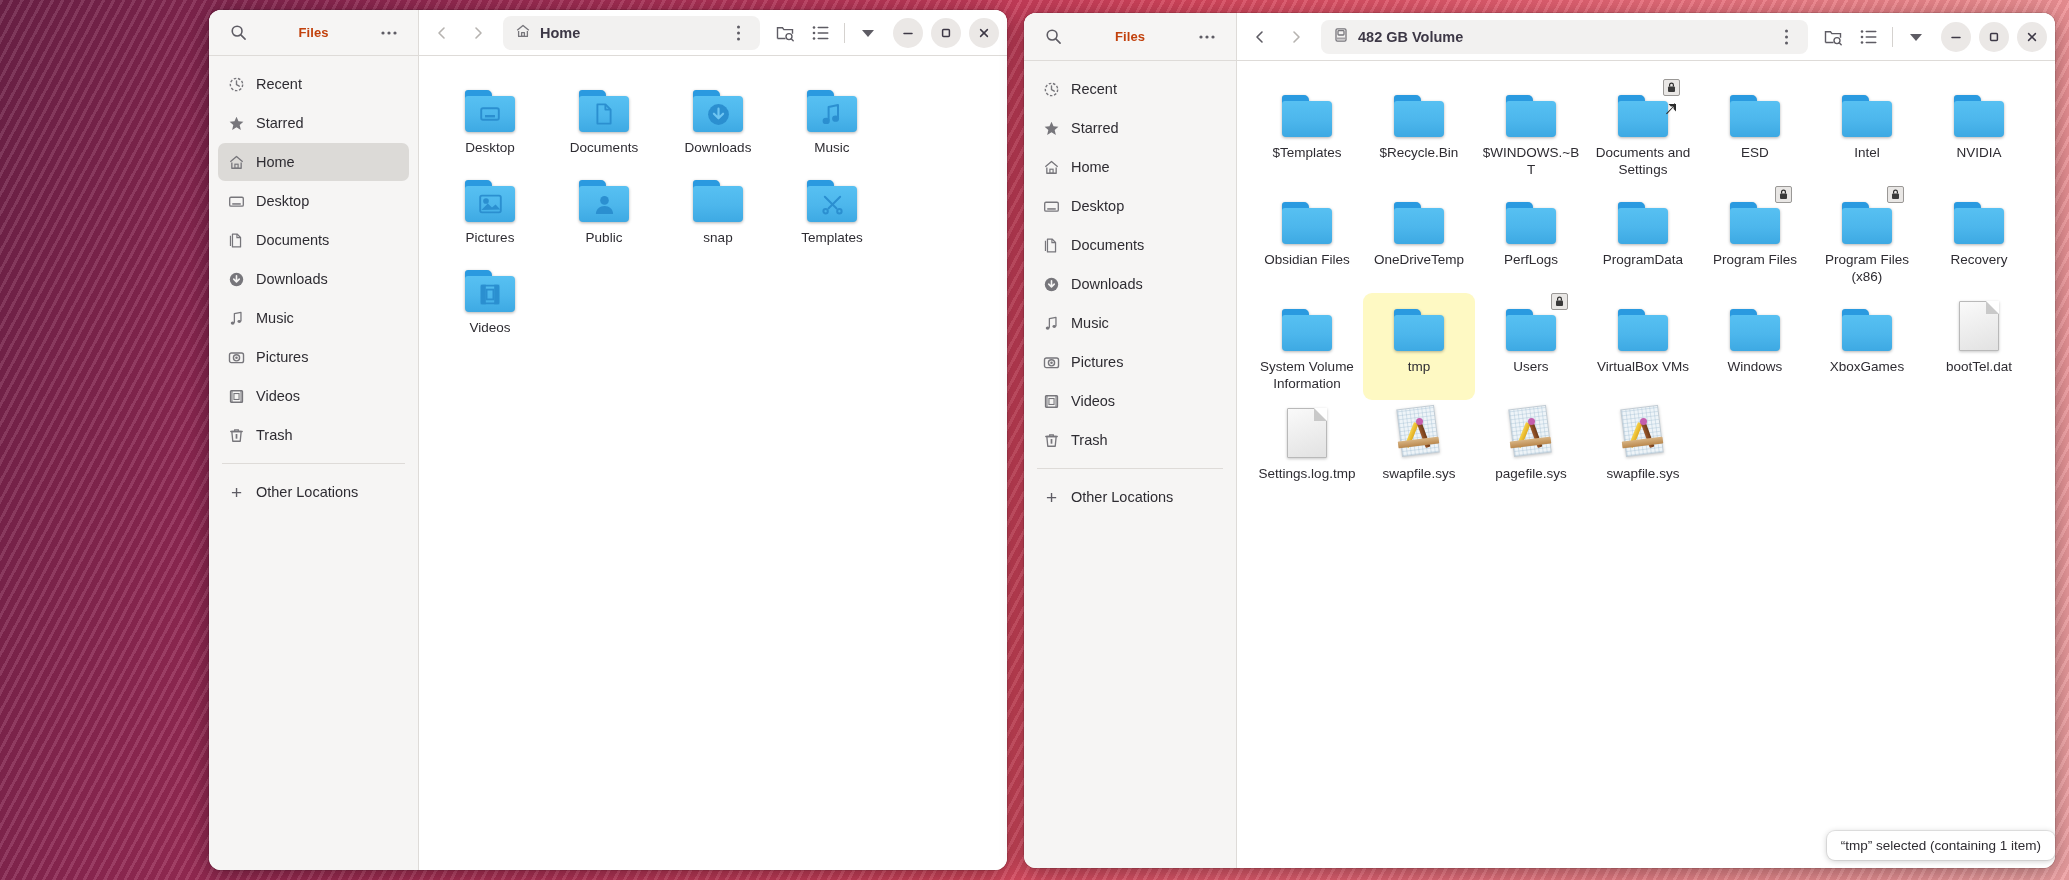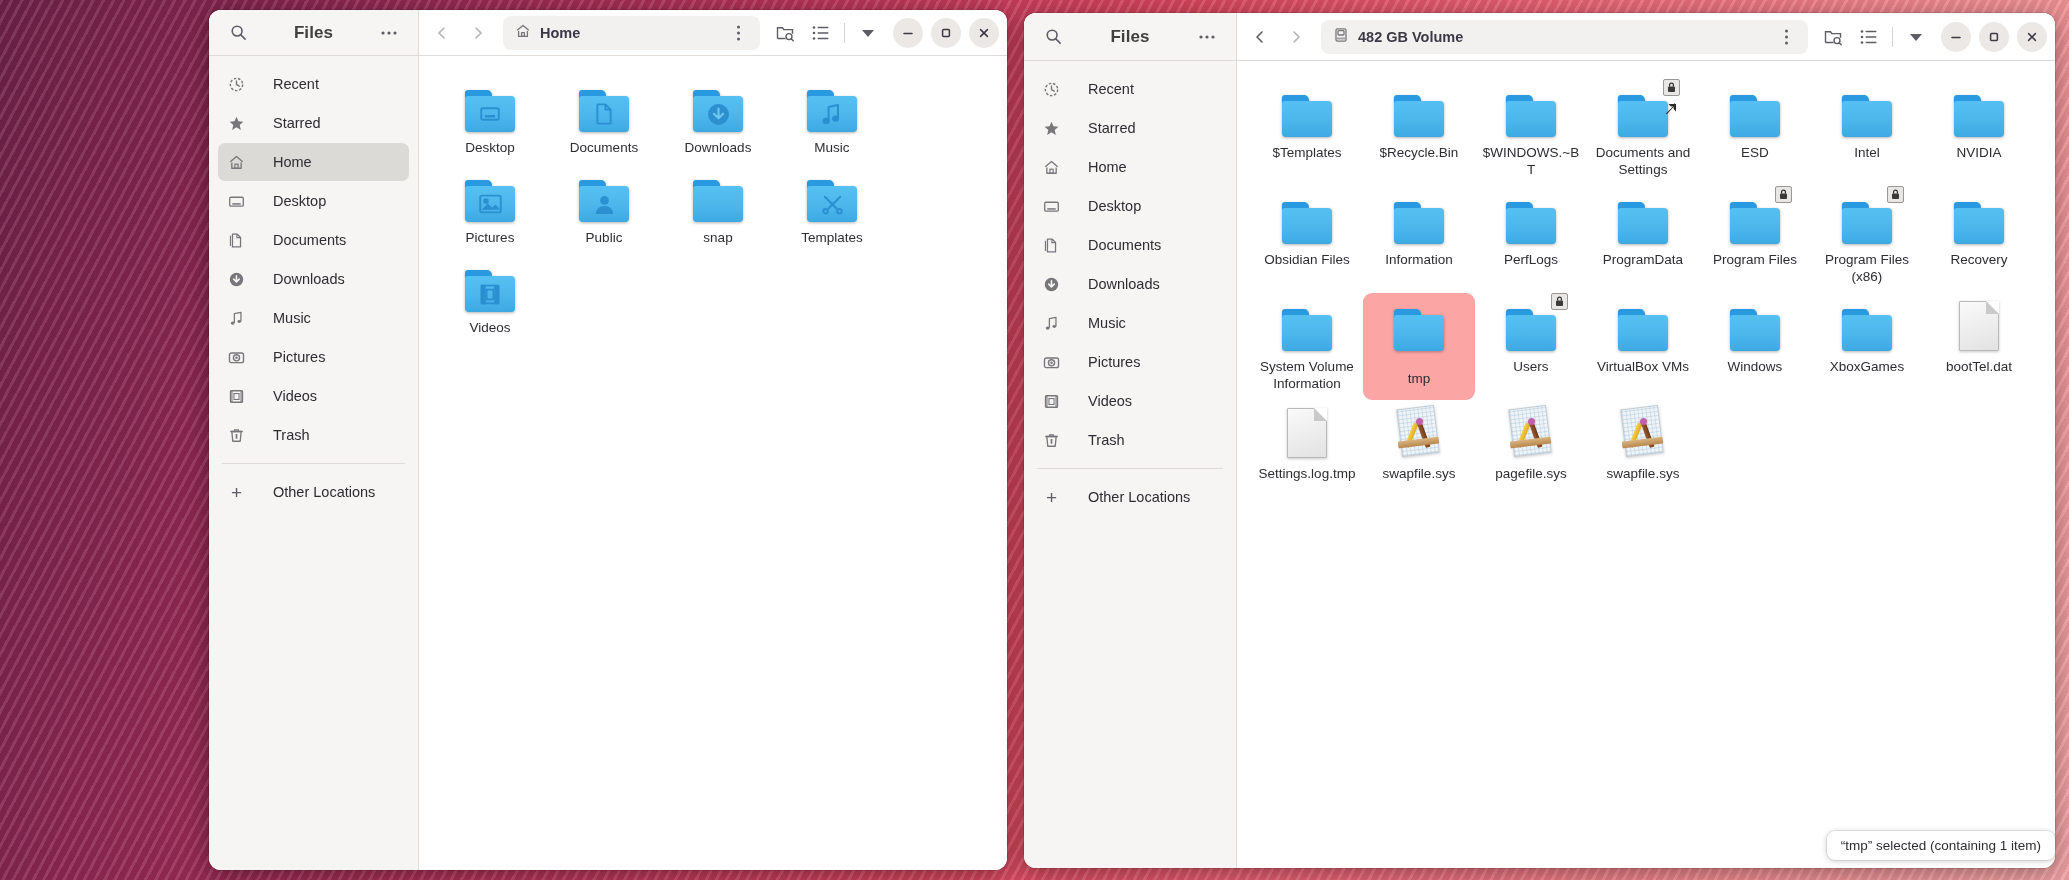--- a/index.html
+++ b/index.html
@@ -56,23 +56,23 @@
     align-items: center;
     flex: 1 1 auto;
     background: #ffffff;
     padding: 0 8px 0 6px;
     gap: 2px;
   }
 
   .hb-title {
     flex: 1 1 auto;
     text-align: center;
-    font-size: 17px;
+    font-size: 13px;
     font-weight: bold;
-    color: #404040;
+    color: #c2410c;
     letter-spacing: .1px;
   }
 
   .iconbtn {
     width: 34px; height: 34px;
     border-radius: 7px;
     display: flex; align-items: center; justify-content: center;
     color: #5e5c64;
     flex: 0 0 auto;
     cursor: default;
@@ -121,21 +121,21 @@
     padding: 8px 0 0 0;
     flex: 0 0 auto;
     overflow: hidden;
   }
   .win-left  .sidebar { width: 210px; }
   .win-right .sidebar { width: 213px; }
 
   .sb-item {
     display: flex;
     align-items: center;
-    gap: 28px;
+    gap: 11px;
     height: 38px;
     margin: 1px 9px;
     padding: 0 10px;
     border-radius: 7px;
     color: #2e2c32;
     font-size: 14.5px;
     cursor: default;
   }
   .sb-item .sb-ico { width: 17px; height: 17px; display:flex; align-items:center; justify-content:center; color: #77767b; flex: 0 0 17px; }
   .sb-item.selected { background: #dcdad7; }
@@ -157,21 +157,21 @@
   .item {
     width: 114px;
     padding: 6px 3px 8px 3px;
     border-radius: 9px;
     display: flex;
     flex-direction: column;
     align-items: center;
     cursor: default;
   }
   .win-right .item { width: 112px; }
-  .item.selected { background: #fca5a5; gap: 12px; }
+  .item.selected { background: #fef9c3; }
   .ico-wrap { position: relative; width: 66px; height: 52px; display: flex; align-items: flex-end; justify-content: center; }
   .item .lbl {
     margin-top: 7px;
     font-size: 13.5px;
     line-height: 17px;
     color: #2e2c32;
     text-align: center;
     word-break: break-word;
     max-width: 104px;
   }
@@ -897,21 +897,21 @@
             </div>
             <div class="lbl">Obsidian Files</div>
           </div>
           <div class="item">
             <div class="ico-wrap">
               <div class="folder">
                 <span class="tab"></span>
                 <span class="body"></span>
               </div>
             </div>
-            <div class="lbl">Information</div>
+            <div class="lbl">OneDriveTemp</div>
           </div>
           <div class="item">
             <div class="ico-wrap">
               <div class="folder">
                 <span class="tab"></span>
                 <span class="body"></span>
               </div>
             </div>
             <div class="lbl">PerfLogs</div>
           </div>

